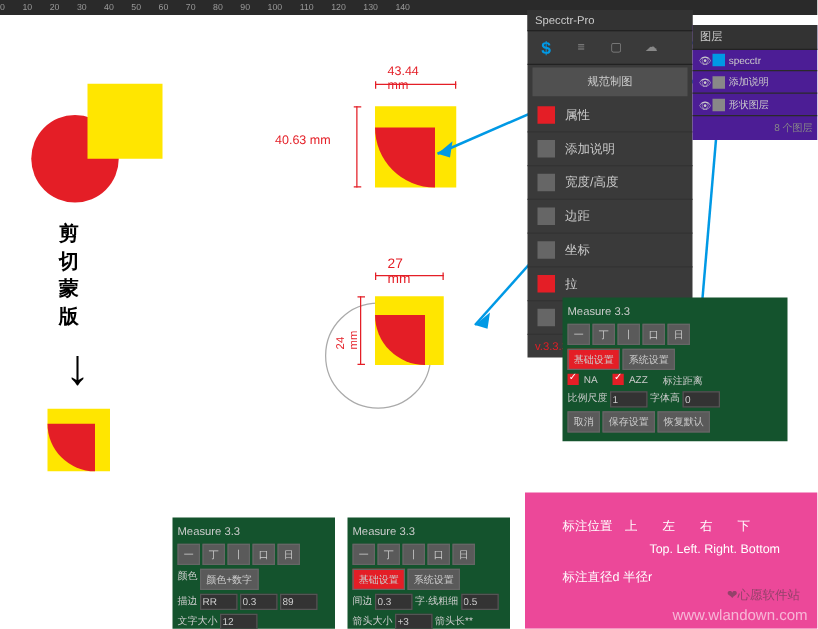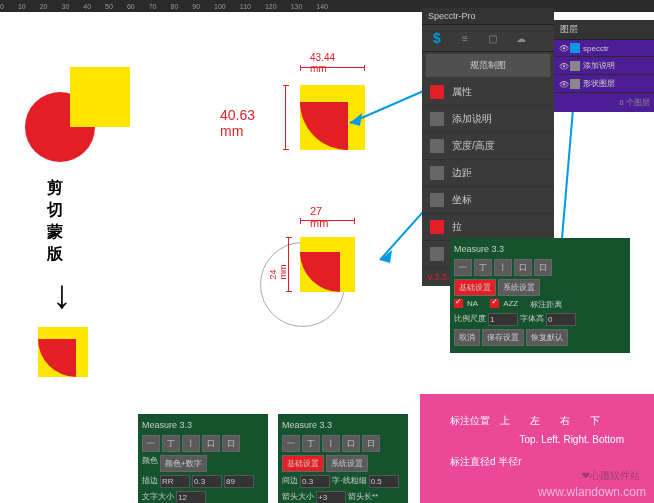--- a/index.html
+++ b/index.html
@@ -17,21 +17,21 @@
   .art2{position:absolute;top:55px;left:280px;}
   .art2 .square{width:65px;height:65px;background:#ffe600;position:absolute;top:18px;left:20px;}
   .art2 .quarter{width:48px;height:48px;background:#e41e26;border-radius:0 0 0 48px;position:absolute;top:35px;left:20px;}
   .dim-h{position:absolute;top:0;left:20px;width:65px;border-top:1px solid #e41e26;}
   .dim-h::before,.dim-h::after{content:"";position:absolute;width:1px;height:6px;background:#e41e26;top:-3px;}
   .dim-h::before{left:0;}.dim-h::after{right:0;}
   .dim-h-label{position:absolute;top:-15px;left:30px;color:#e41e26;font-size:10px;}
   .dim-v{position:absolute;top:18px;left:5px;height:65px;border-left:1px solid #e41e26;}
   .dim-v::before,.dim-v::after{content:"";position:absolute;height:1px;width:6px;background:#e41e26;left:-3px;}
   .dim-v::before{top:0;}.dim-v::after{bottom:0;}
-  .dim-v-label{position:absolute;top:40px;left:-60px;color:#e41e26;font-size:14px;}
+  .dim-v-label{position:absolute;top:40px;left:-60px;color:#e41e26;font-size:10px;}
   
   
   .vtext{position:absolute;top:165px;left:45px;font-size:16px;font-weight:bold;width:20px;text-align:center;line-height:22px;color:#000;}
   .downarrow{position:absolute;top:260px;left:52px;font-size:40px;color:#000;}
   
   
   .art3{position:absolute;top:315px;left:38px;}
   .art3 .square{width:50px;height:50px;background:#ffe600;}
   .art3 .quarter{width:38px;height:38px;background:#e41e26;border-radius:0 0 0 38px;position:absolute;top:12px;left:0;}
   

